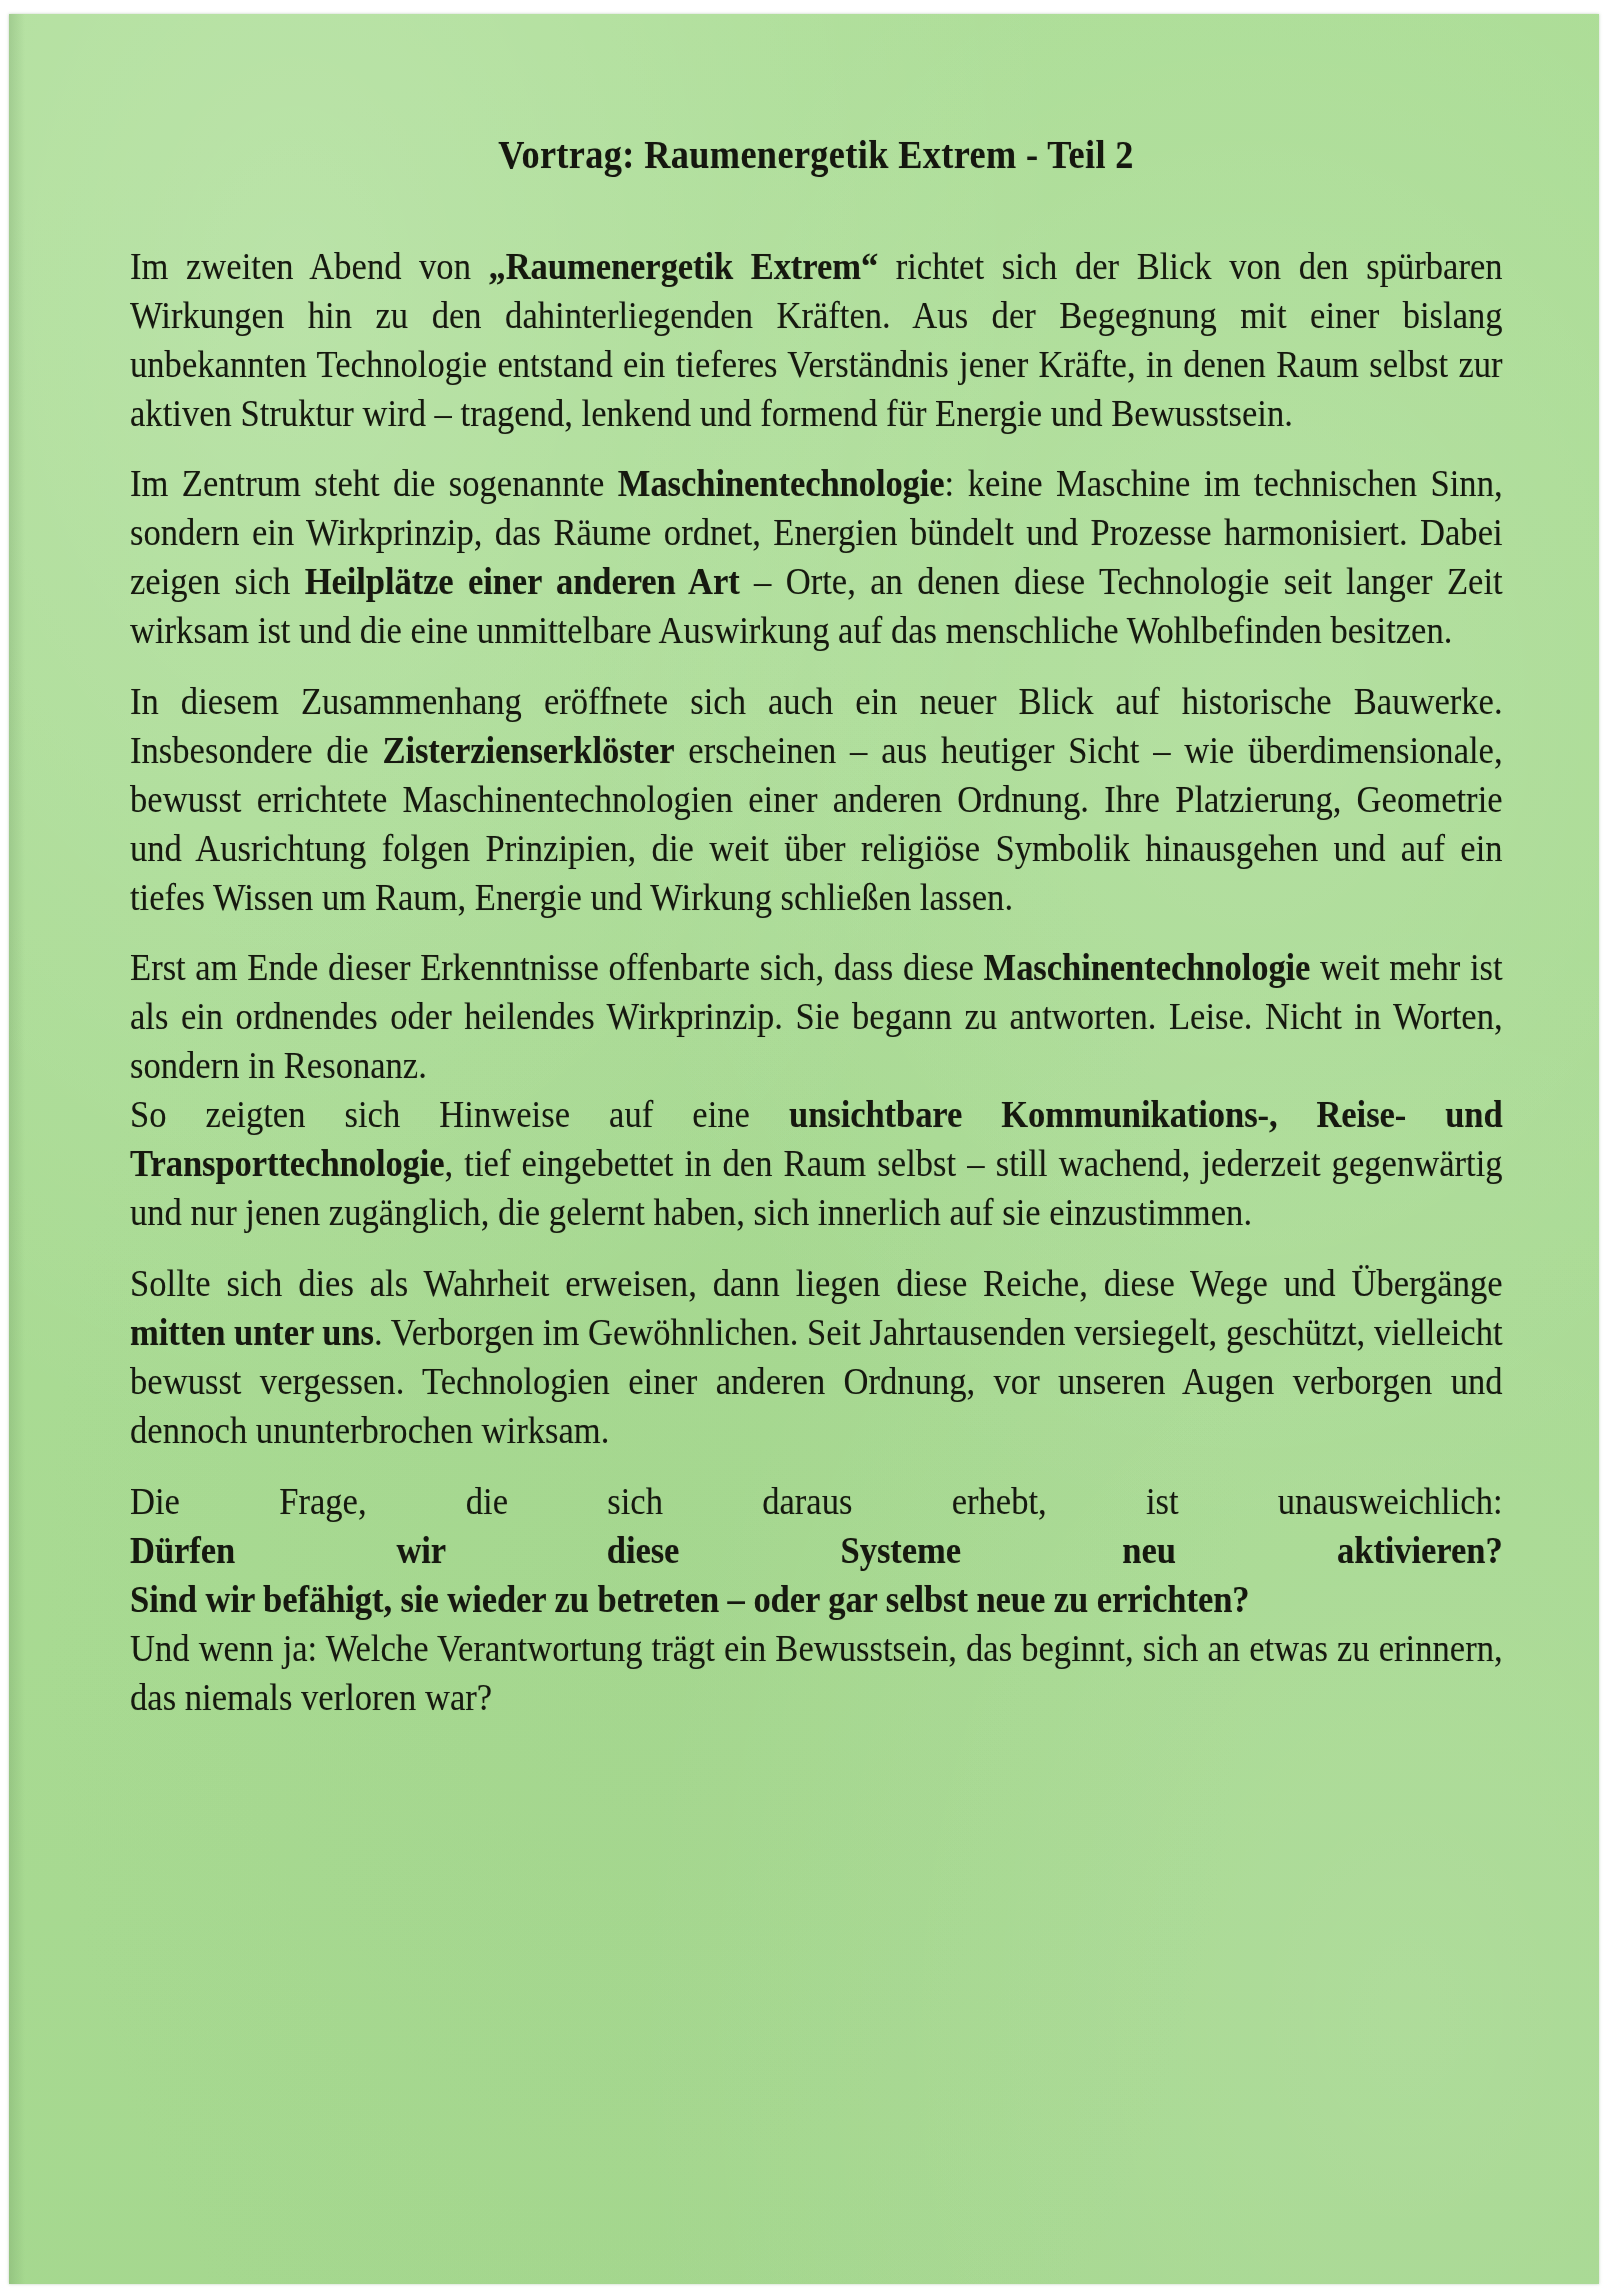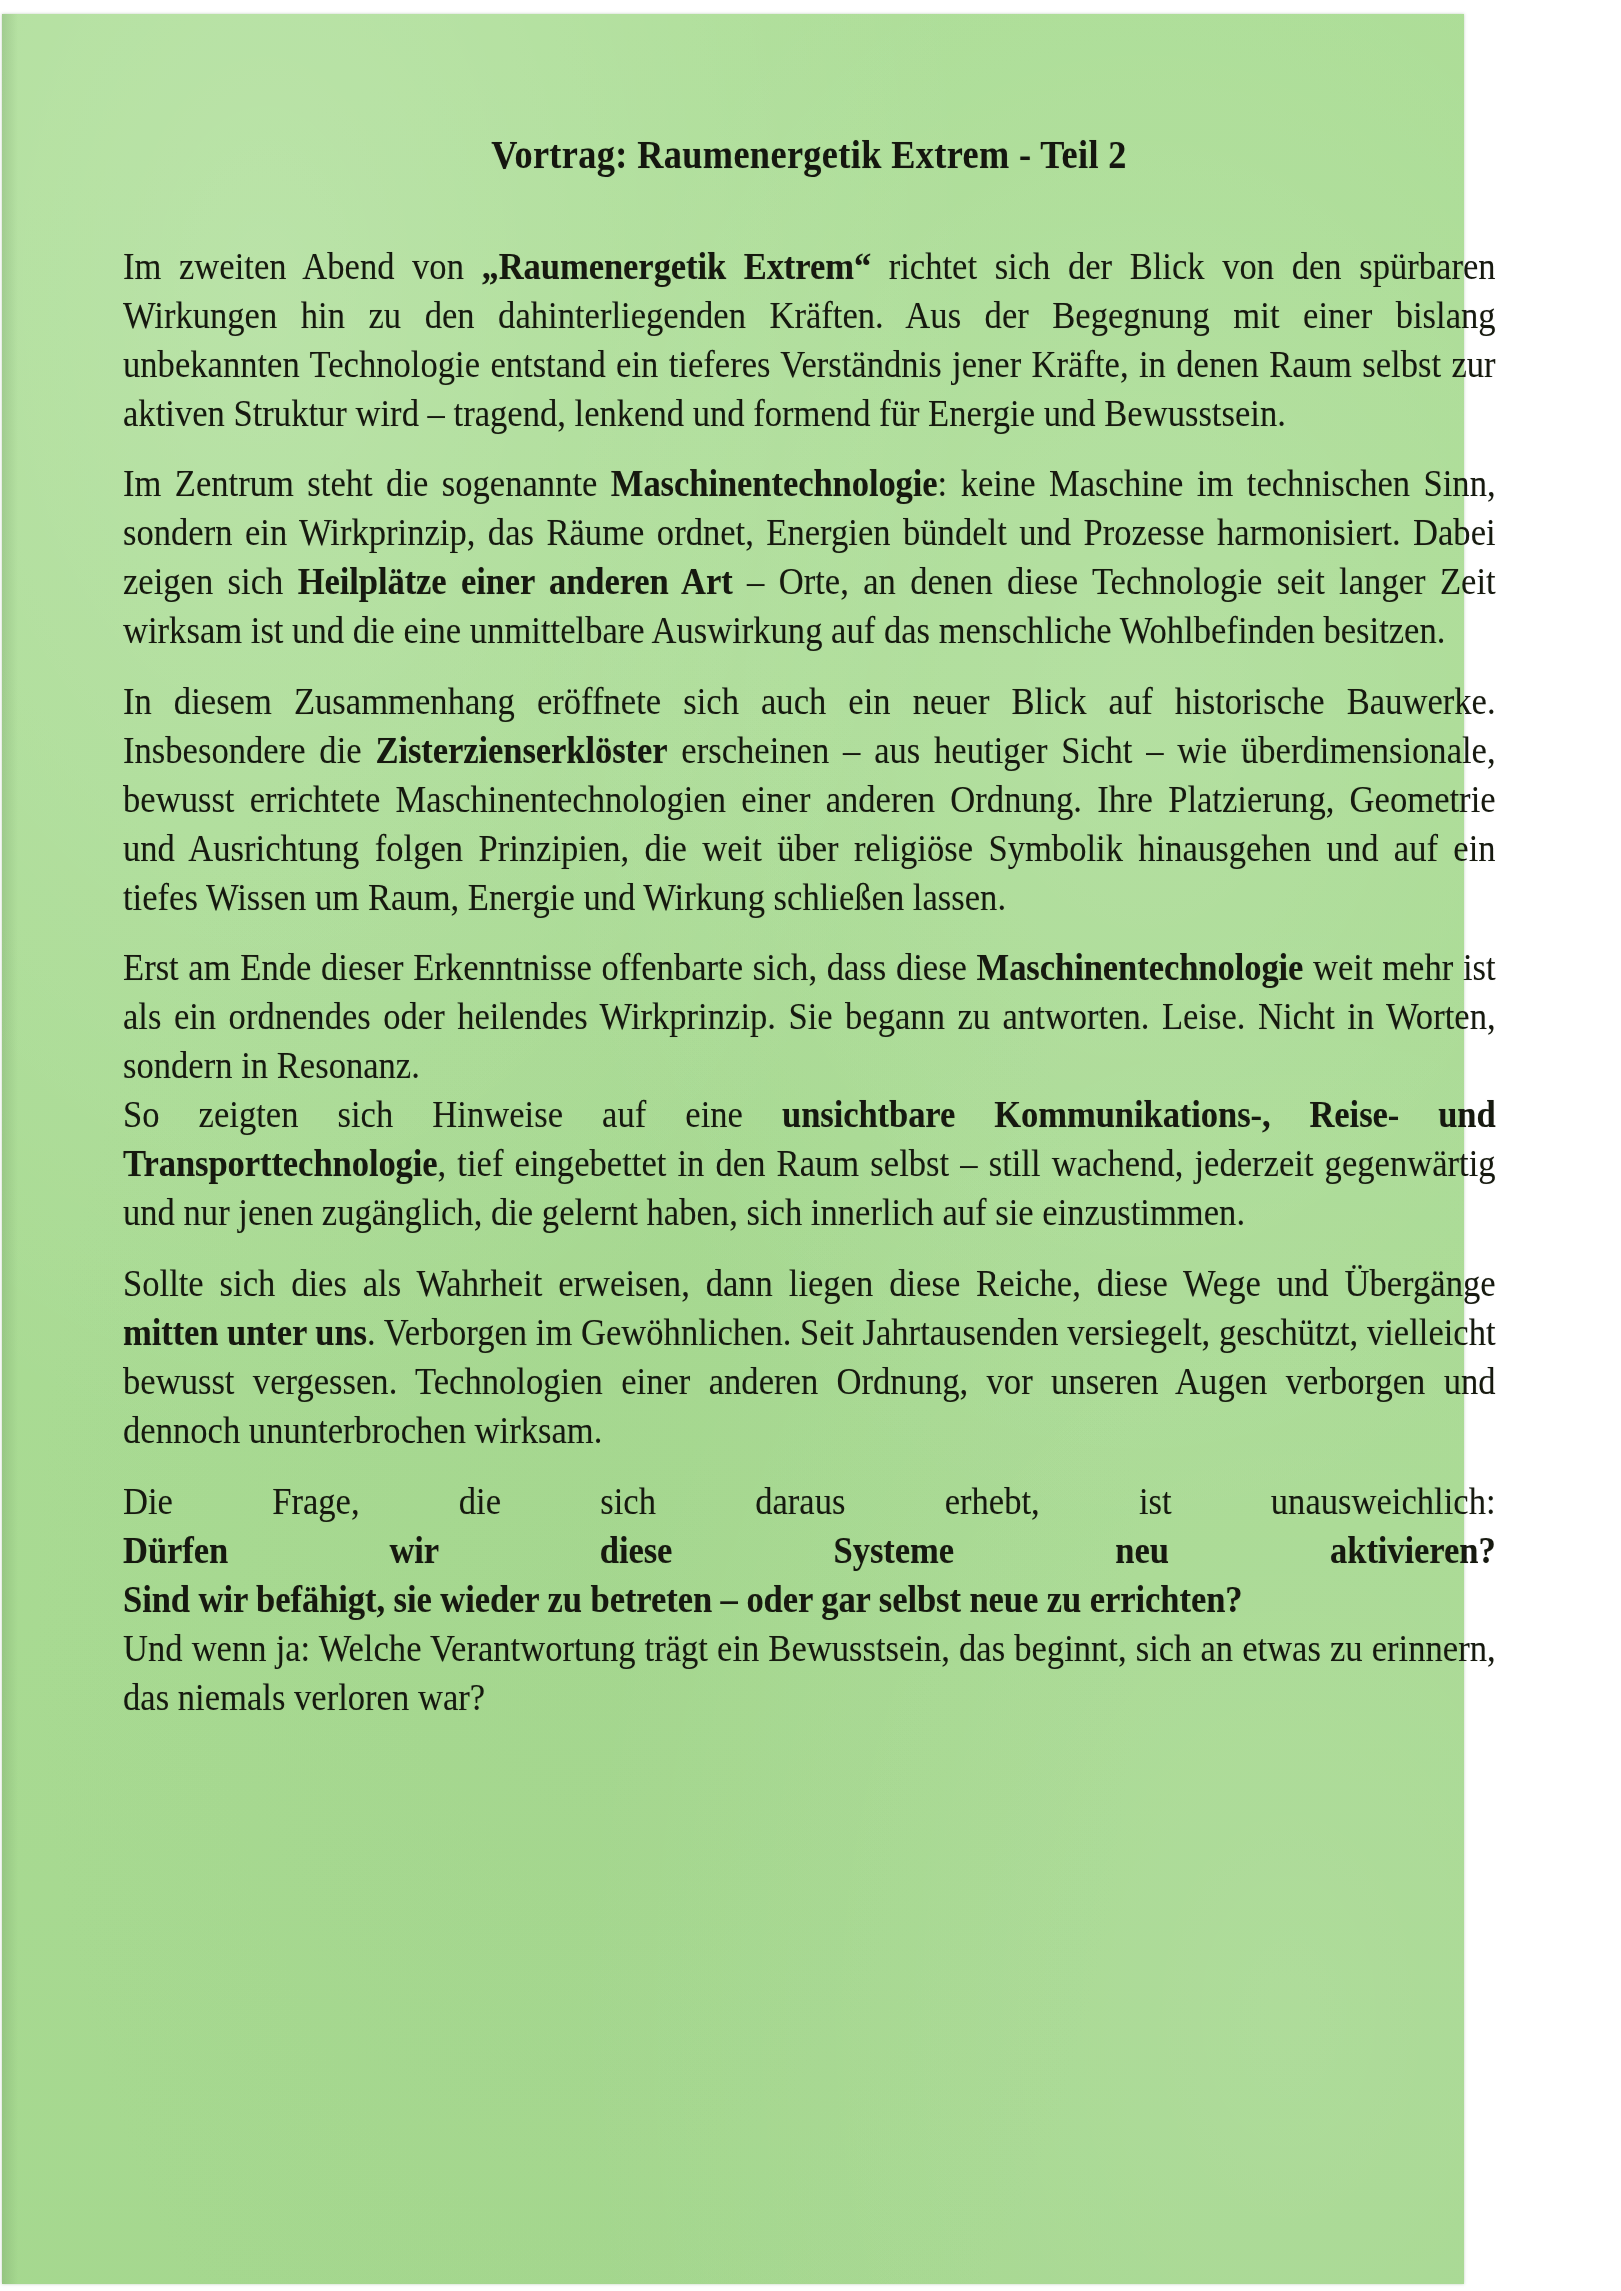--- a/index.html
+++ b/index.html
@@ -10,23 +10,23 @@
   body {
     width: 1621px;
     height: 2292px;
     overflow: hidden;
     font-family: "Liberation Serif", "DejaVu Serif", serif;
   }
 
   
   #scan-page {
     position: absolute;
-    left: 2px;
+    left: 9px;
     top: 13.7px;
-    width: 1462px;
+    width: 1590px;
     height: 2270px;
     background: #a8dc91;
     box-shadow: 0 0 2.9px rgba(120,150,110,.45);
   }
   
   #paper-grain {
     position: absolute;
     inset: 0;
     background:
       radial-gradient(ellipse at 18% 12%, rgba(255,255,255,.16), rgba(255,255,255,0) 42%),

